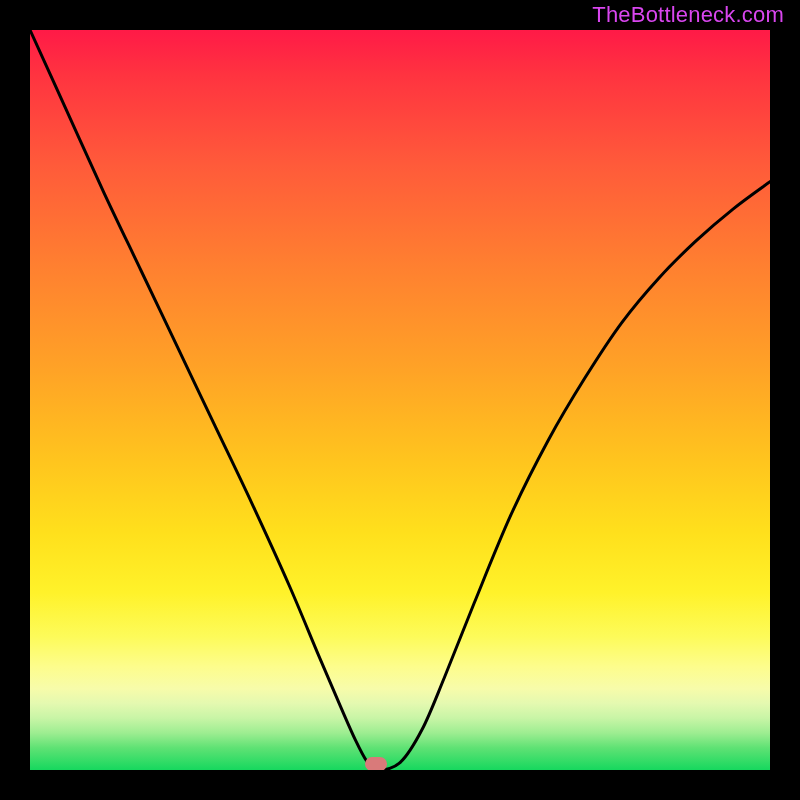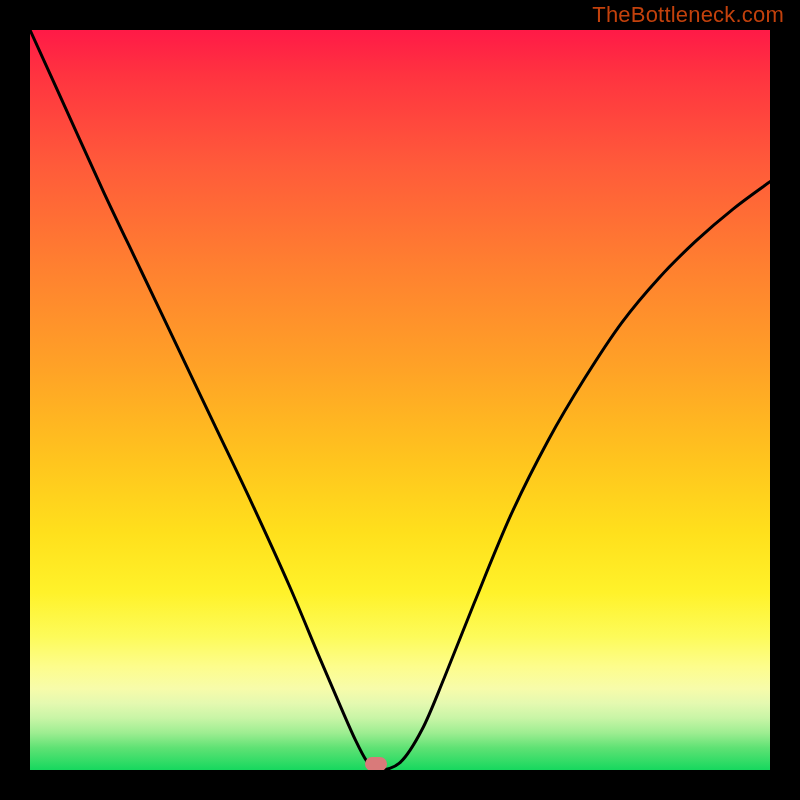--- a/index.html
+++ b/index.html
@@ -8,21 +8,21 @@
     height: 800px;
     background: #000;
     position: relative;
     font-family: Arial, Helvetica, sans-serif;
     overflow: hidden;
   }
   .watermark {
     position: absolute;
     top: 2px;
     right: 16px;
-    color: #c2410c;
+    color: #d946ef;
     font-size: 22px;
     z-index: 10;
     letter-spacing: 0.2px;
   }
   .plot-area {
     position: absolute;
     left: 30px;
     top: 30px;
     width: 740px;
     height: 740px;

